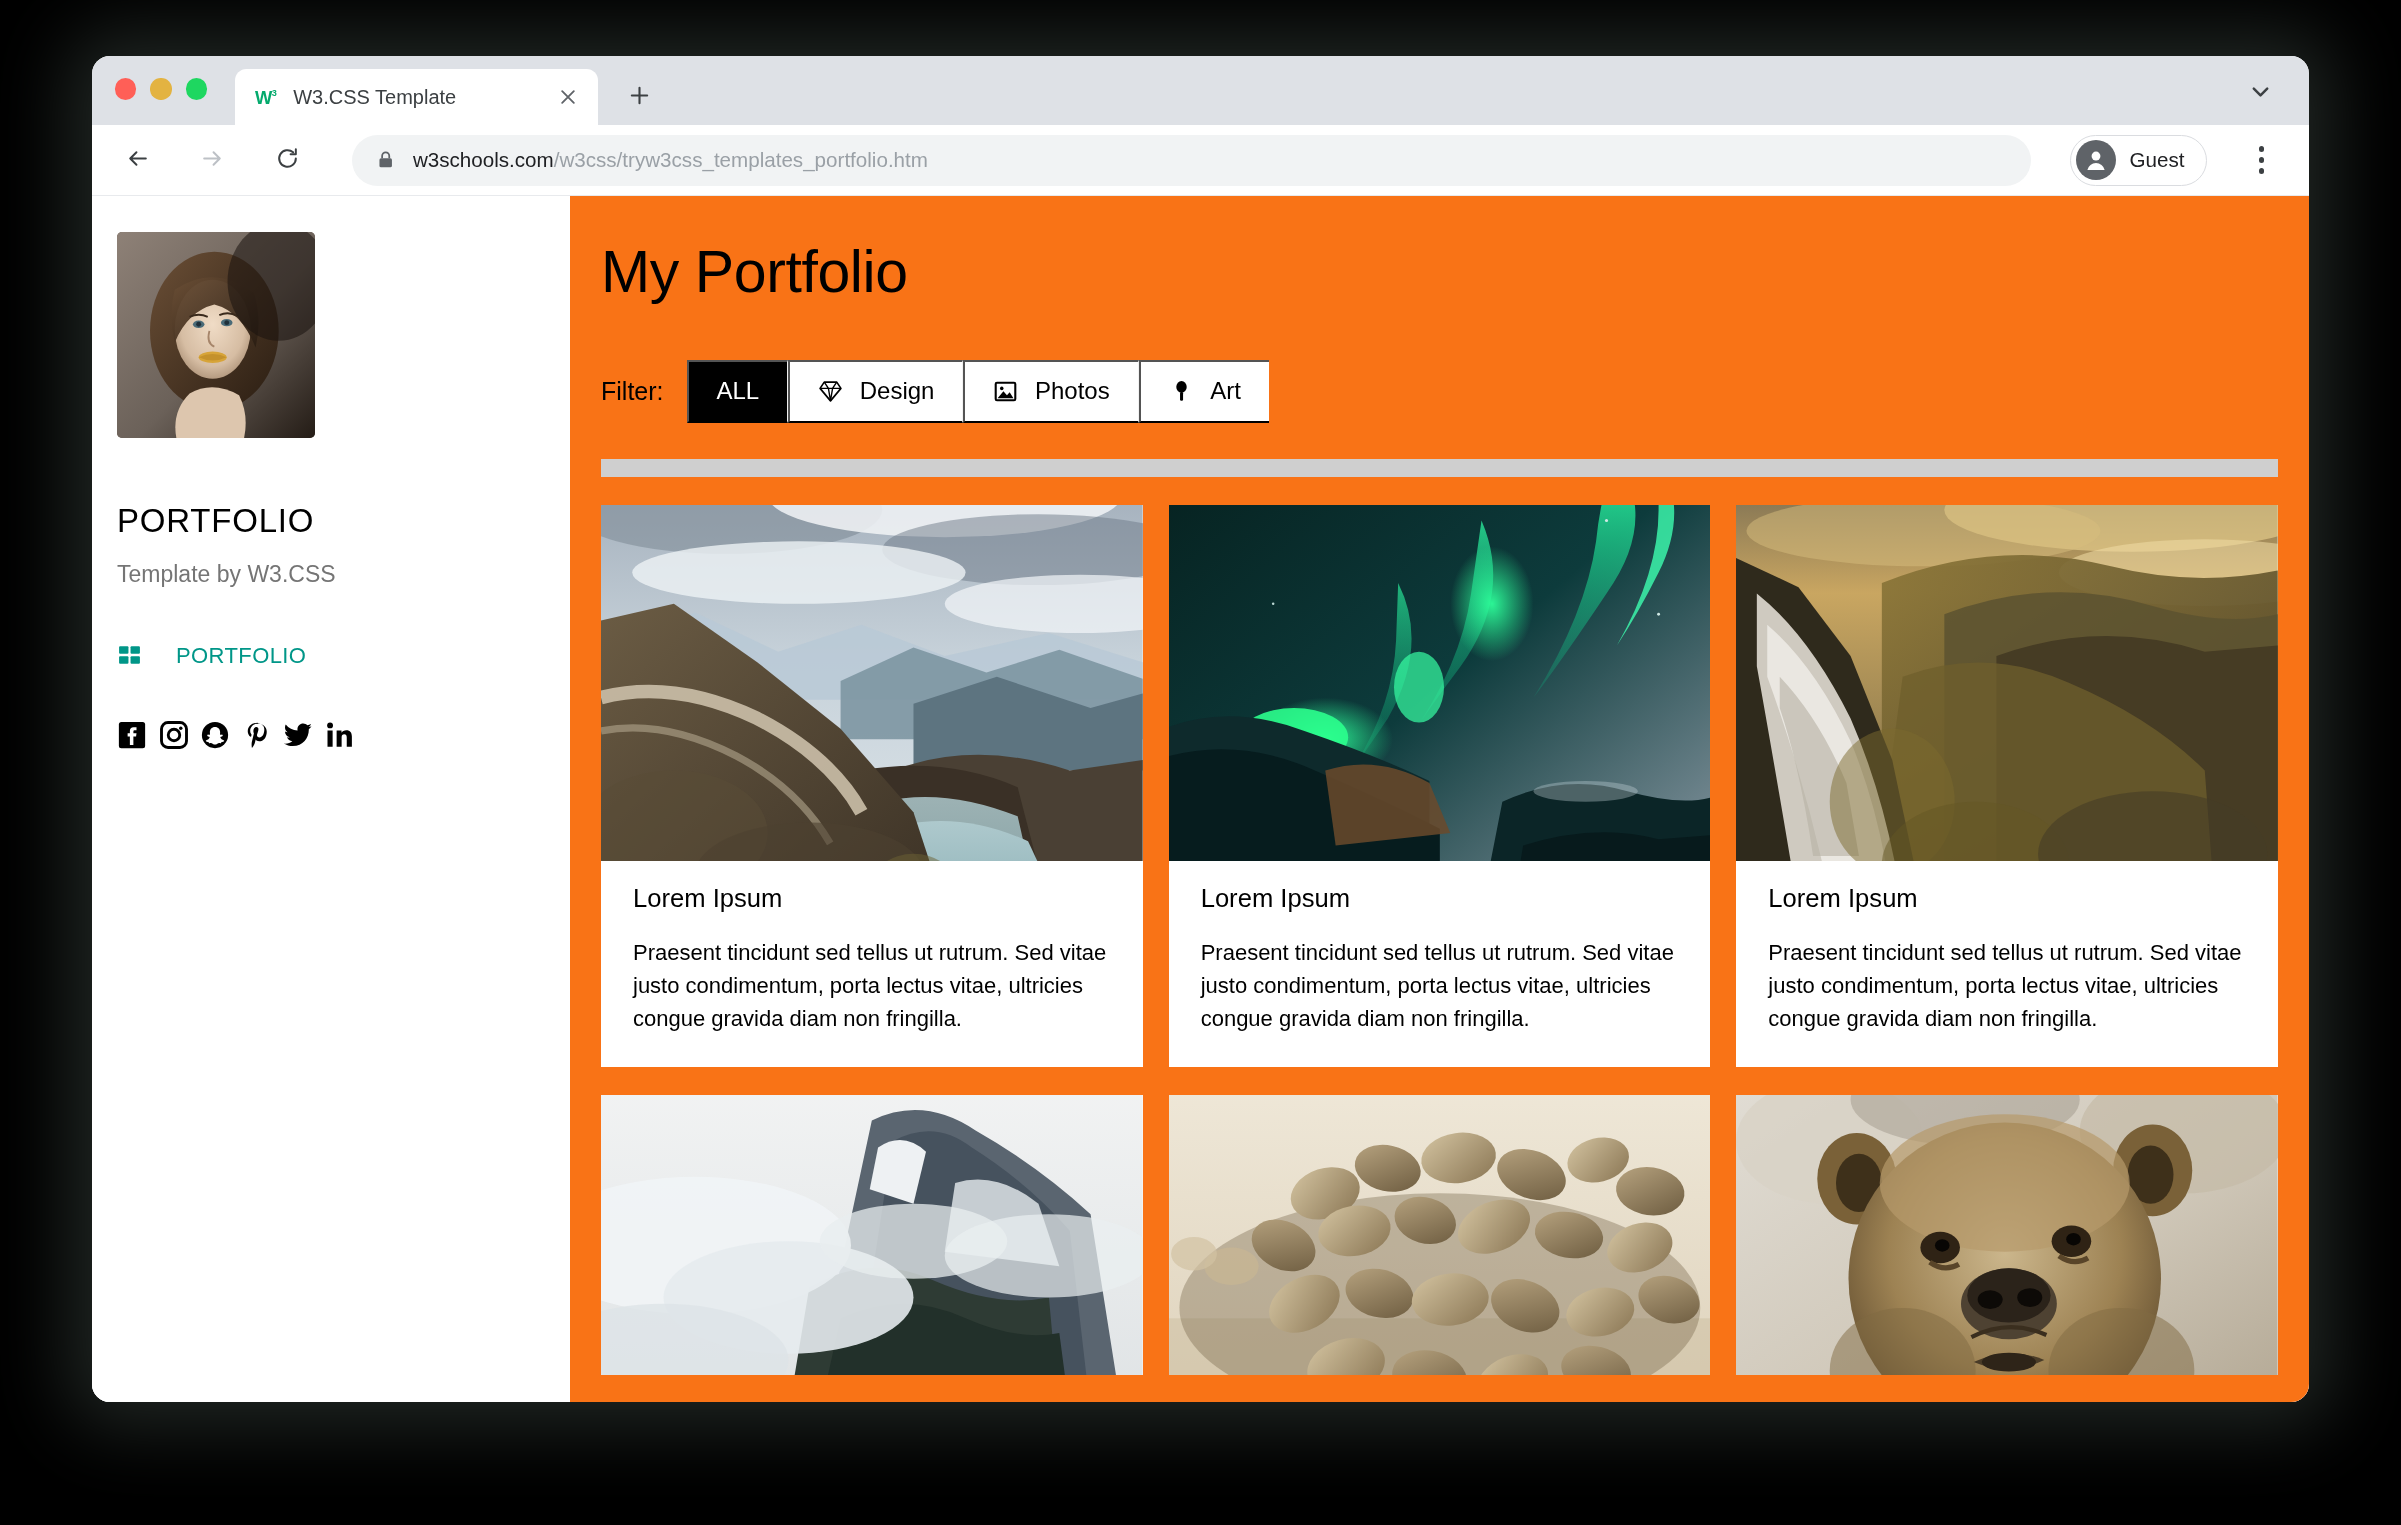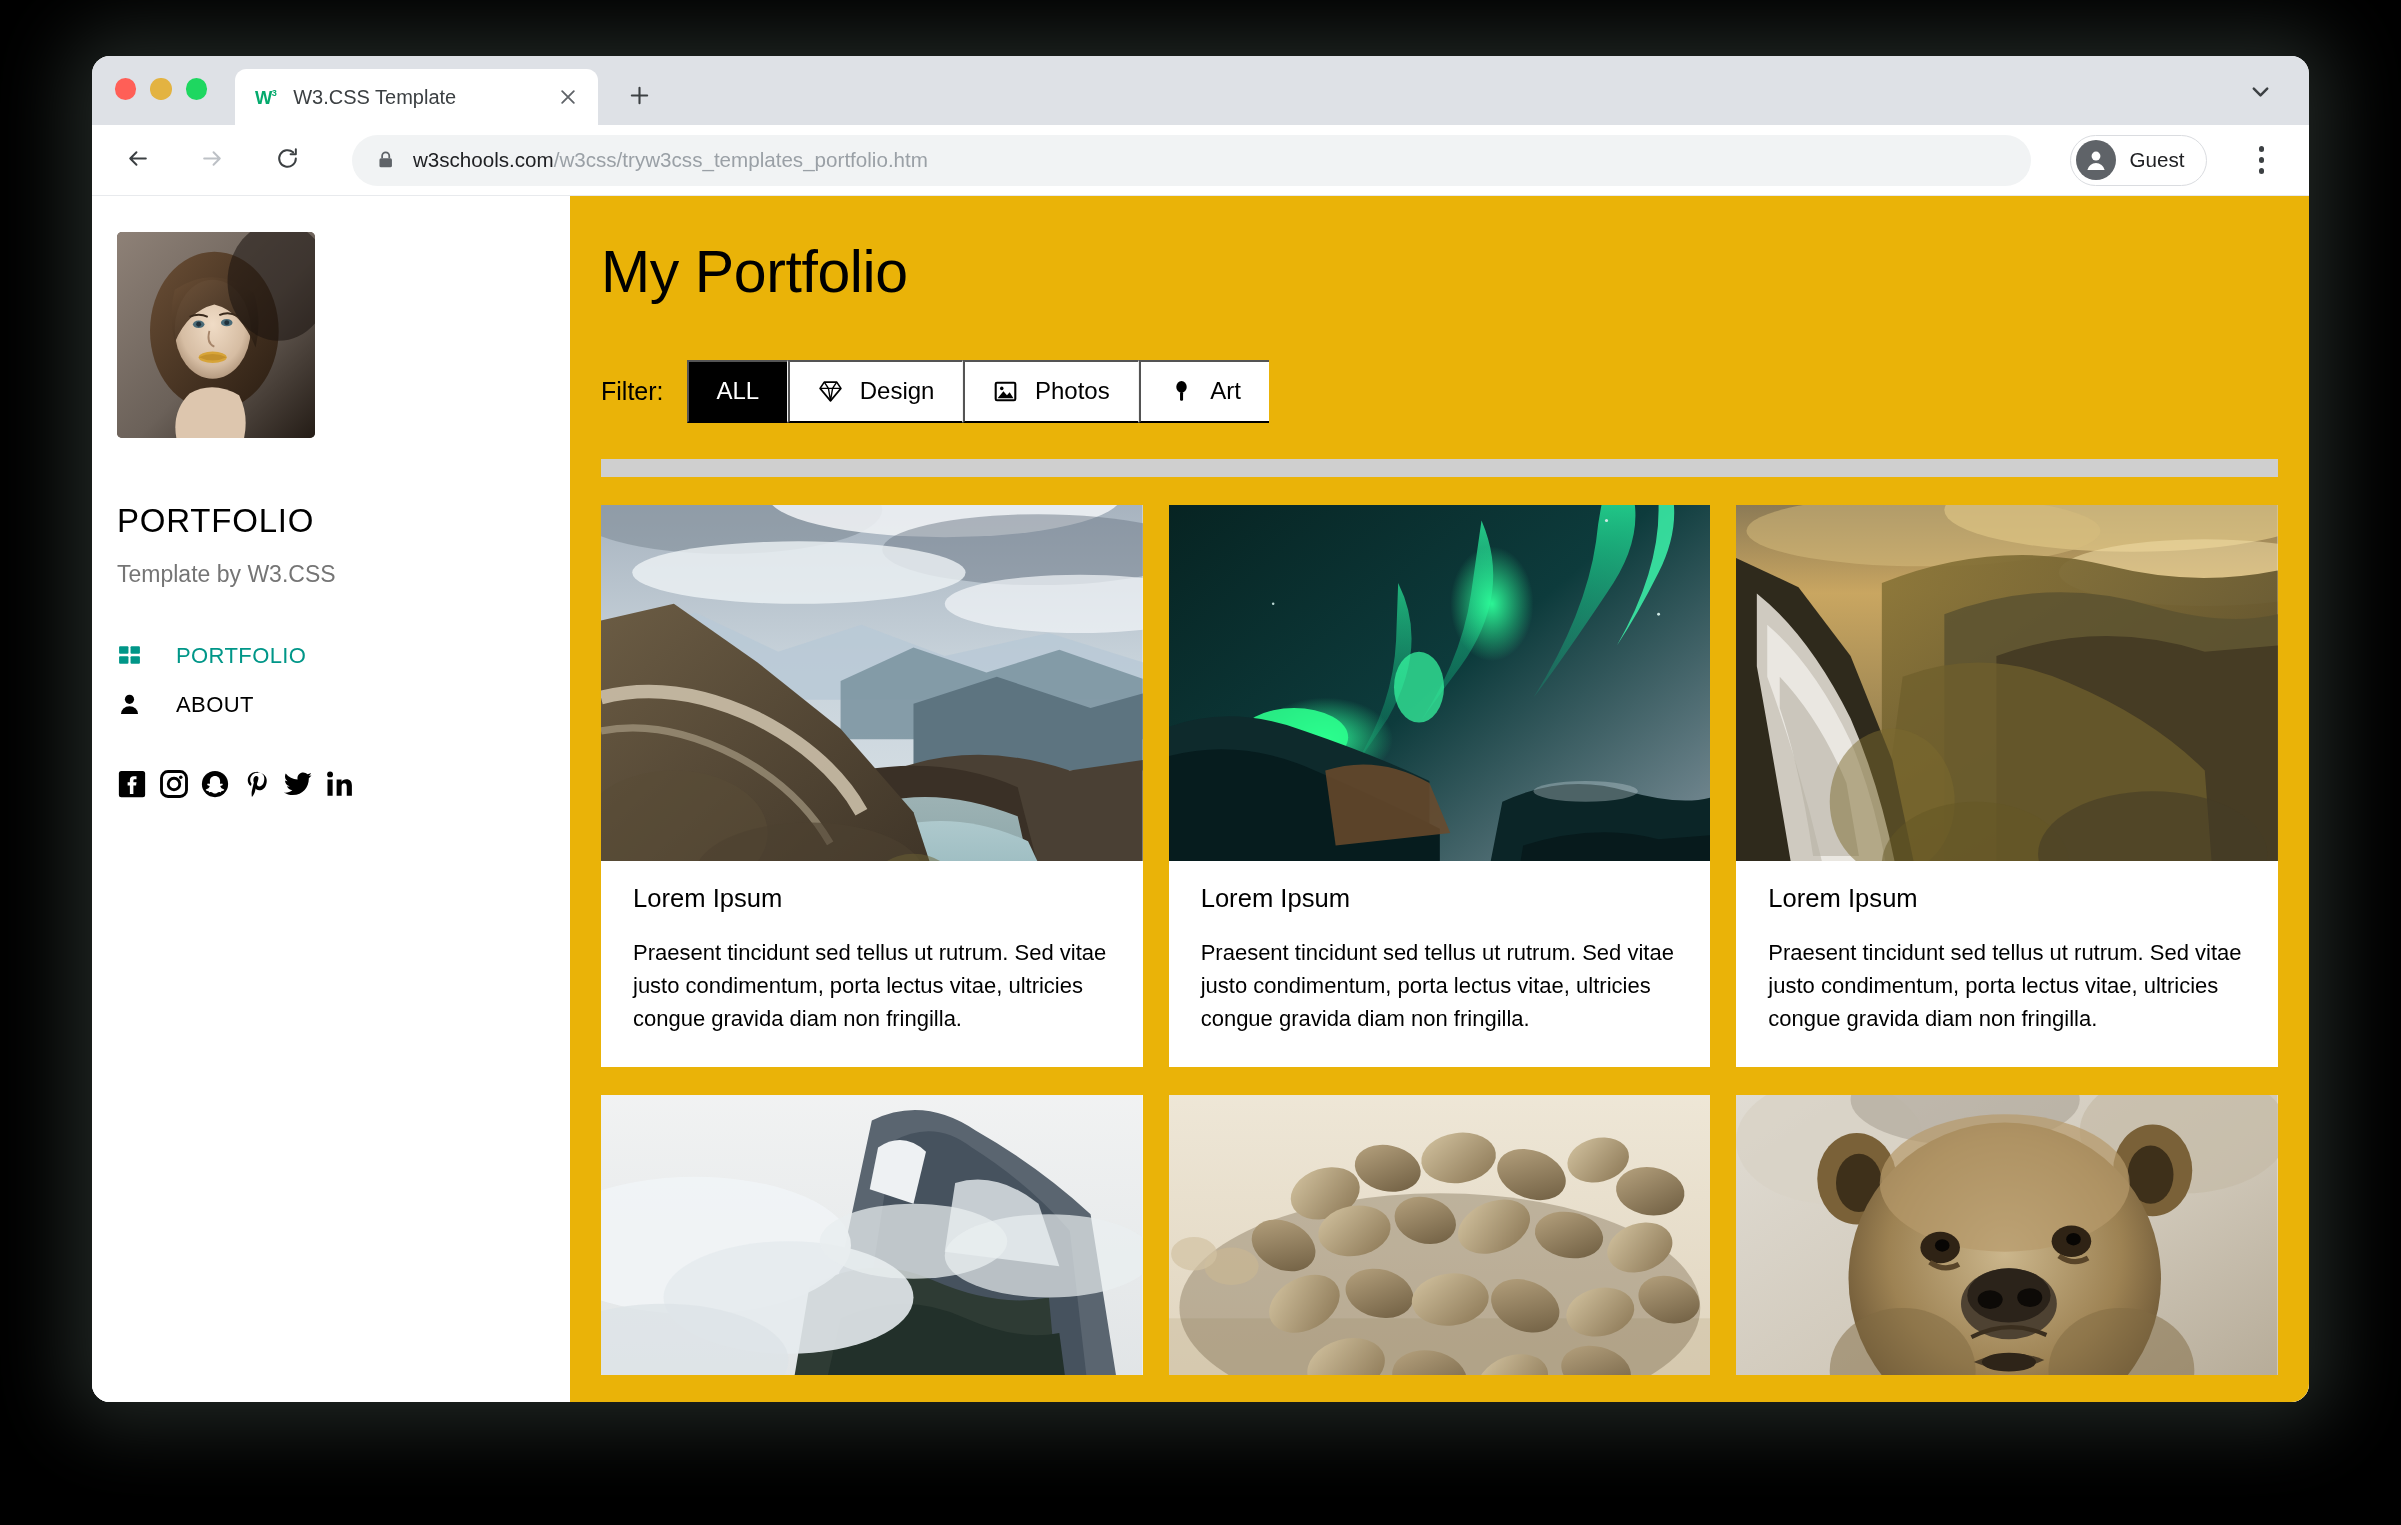--- a/index.html
+++ b/index.html
@@ -222,21 +222,21 @@
     display: flex;
     align-items: center;
     gap: 11.5px;
     margin: 40px 0 0 25px;
   }
   .social-row .s-icon { width: 30px; height: 30px; display: block; color: #000000; }
 
   
   .main {
     flex: 1 1 auto;
-    background: #eab308;
+    background: #f97316;
     padding: 30px 31px 0 31px;
     overflow: hidden;
     position: relative;
   }
   .page-title {
     font-size: 59px;
     font-weight: 400;
     color: #000000;
     letter-spacing: -0.4px;
     margin: 11.5px 0 0 0;
@@ -453,29 +453,20 @@
             <svg viewBox="0 0 24 24" width="25" height="25" aria-hidden="true">
               <rect x="2" y="3" width="9" height="7.4" rx="1" fill="currentColor"></rect>
               <rect x="13" y="3" width="9" height="7.4" rx="1" fill="currentColor"></rect>
               <rect x="2" y="12.6" width="9" height="7.4" rx="1" fill="currentColor"></rect>
               <rect x="13" y="12.6" width="9" height="7.4" rx="1" fill="currentColor"></rect>
             </svg>
           </span>
           <span>PORTFOLIO</span>
         </div>
 
-        <div class="sidenav-item">
-          <span class="sn-icon">
-            <svg viewBox="0 0 24 24" width="25" height="25" aria-hidden="true">
-              <circle cx="12" cy="7" r="4.4" fill="currentColor"></circle>
-              <path d="M3.8 21 a8.2 7.4 0 0 1 16.4 0 Z" fill="currentColor"></path>
-            </svg>
-          </span>
-          <span>ABOUT</span>
-        </div>
 
       </nav>
 
       <div class="social-row">
         <a class="s-icon">
           <svg viewBox="0 0 24 24" width="30" height="30" aria-hidden="true">
             <rect x="1.5" y="1.5" width="21" height="21" rx="2" fill="#000"></rect>
             <path d="M15.6 8.2 h-1.7 c-0.5 0 -0.8 0.3 -0.8 0.9 v1.5 h2.5 l-0.35 2.6 h-2.15 v6.8 h-2.8 v-6.8 h-1.8 v-2.6 h1.8 v-1.9 c0 -1.9 1.1 -2.9 2.9 -2.9 h2.4 z" fill="#fff"></path>
           </svg>
         </a>

